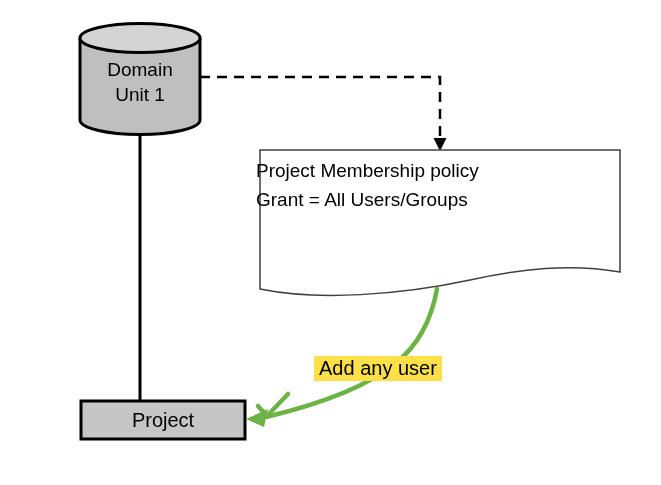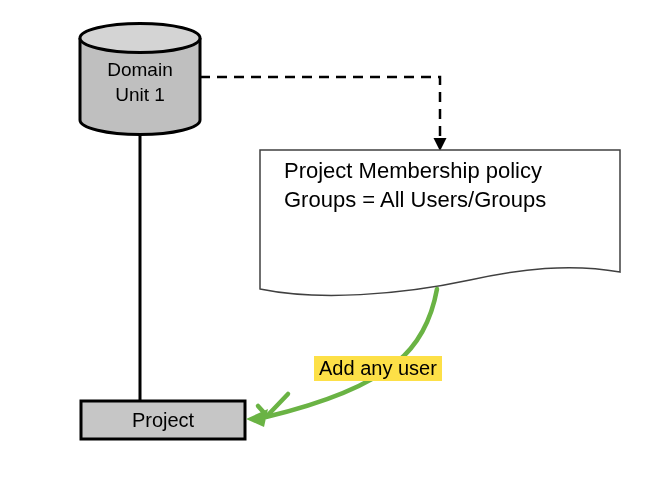--- a/index.html
+++ b/index.html
@@ -13,22 +13,22 @@
     overflow: hidden;
     padding-left: 44px;
   }
   .canvas svg { position: absolute; left: 0; top: 0; }
   .label { position: absolute; color: #000; }
   .domain-label {
     left: 88px; top: 57px; width: 104px;
     text-align: center; font-size: 19px; line-height: 25px;
   }
   .note-text {
-    left: 284px; top: 156px;
-    font-size: 22px; line-height: 29px; white-space: nowrap;
+    left: 256px; top: 156px;
+    font-size: 19px; line-height: 29px; white-space: nowrap;
   }
   .note-text .bold { font-weight: normal; }
   .arrow-label {
     left: 314px; top: 356px;
     font-size: 20px; background: #fde047; padding: 1px 5px;
     white-space: nowrap;
   }
   .project-label {
     left: 81px; top: 401px; width: 164px; height: 38px;
     display: flex; align-items: center; justify-content: center;
@@ -62,20 +62,20 @@
     <path d="M437,289 C431,322 417,346 396,363 C363,390 312,406 266,417" class="green-stroke" stroke="#6ab344"></path>
     <polygon points="246,419 268,409 264,427" fill="#6ab344"></polygon>
 
     <path d="M258,406 L267,416 L288,394" class="green-stroke" stroke="#6ab344"></path>
   </svg>
 
   <div class="label domain-label">Domain Unit 1</div>
 
   <div class="label note-text">
     <div>Project Membership policy</div>
-    <div><span>Groups = </span><span class="bold">All Users/Groups</span></div>
+    <div><span>Grant = </span><span class="bold">All Users/Groups</span></div>
   </div>
 
   <div class="label arrow-label">Add any user</div>
 
   <div class="label project-label">Project</div>
 
 </div>
 
 </body></html>

